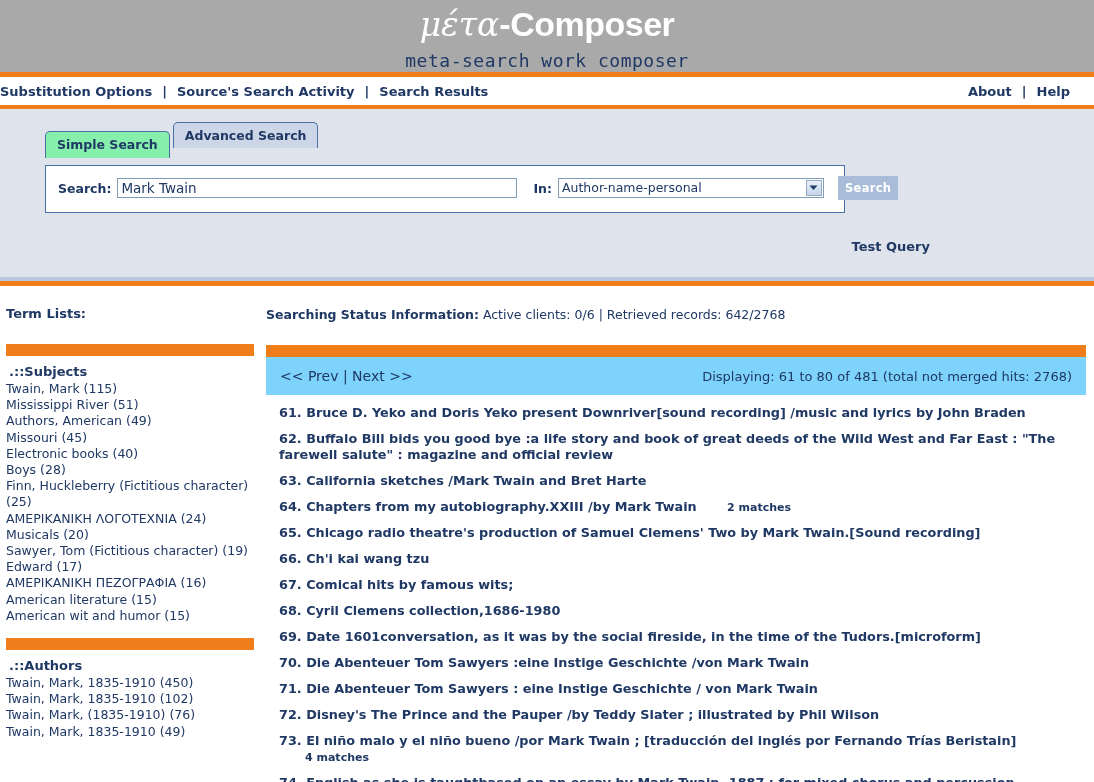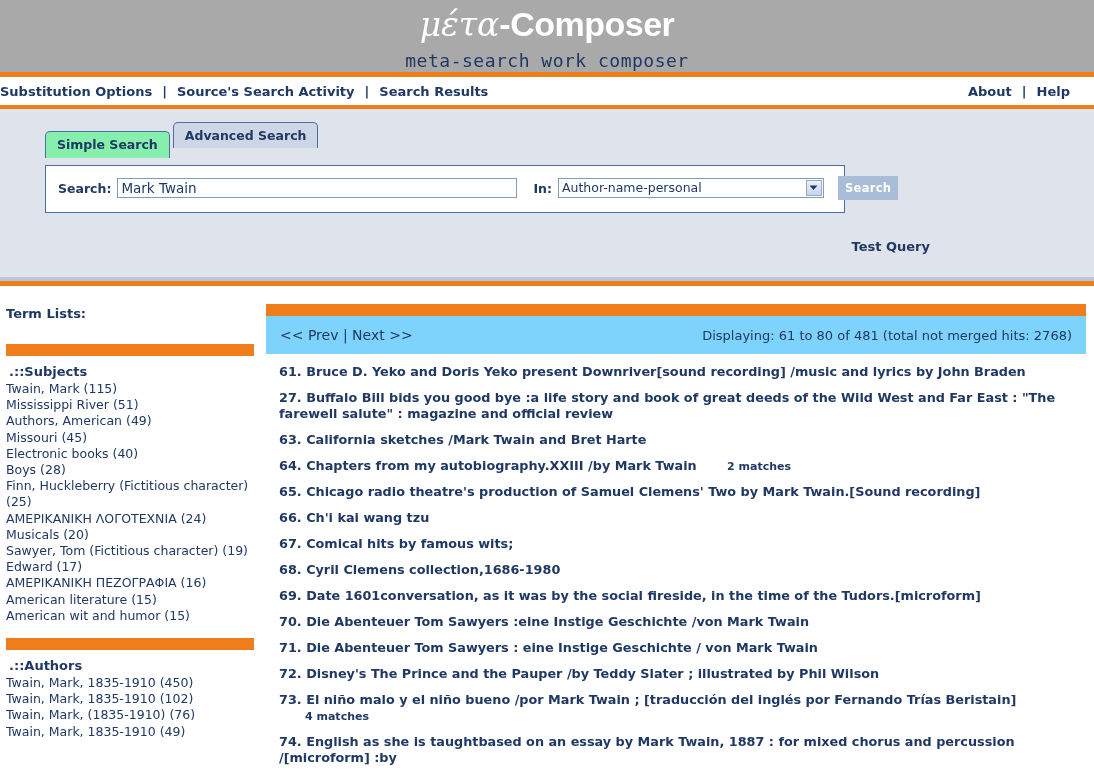--- a/index.html
+++ b/index.html
@@ -429,40 +429,43 @@
       <div class="term-list">
         <a class="term-link">Twain, Mark, 1835-1910 (450)</a>
         <a class="term-link">Twain, Mark, 1835-1910 (102)</a>
         <a class="term-link">Twain, Mark, (1835-1910) (76)</a>
         <a class="term-link">Twain, Mark, 1835-1910 (49)</a>
       </div>
     </div>
   </div>
 
   <div class="col-right">
+    <div class="status-line">
+      <b>Searching Status Information:</b><span> Active clients: 0/6 | Retrieved records: 642/2768</span>
+    </div>
 
     <div class="band-right"></div>
 
     <div class="pager">
       <div class="pager-left">
         <a>&lt;&lt; Prev</a>
         <span>|</span>
         <a>Next &gt;&gt;</a>
       </div>
       <div class="pager-right">Displaying: 61 to 80 of 481 (total not merged hits: 2768)</div>
     </div>
 
     <div class="results">
       <div class="result-row">
         <span class="result-num">61.</span>
         <a class="result-title">Bruce D. Yeko and Doris Yeko present Downriver[sound recording] /music and lyrics by John Braden</a>
         <span class="matches"></span>
       </div>
       <div class="result-row">
-        <span class="result-num">27.</span>
+        <span class="result-num">62.</span>
         <a class="result-title">Buffalo Bill bids you good bye :a life story and book of great deeds of the Wild West and Far East : "The farewell salute" : magazine and official review</a>
         <span class="matches"></span>
       </div>
       <div class="result-row">
         <span class="result-num">63.</span>
         <a class="result-title">California sketches /Mark Twain and Bret Harte</a>
         <span class="matches"></span>
       </div>
       <div class="result-row">
         <span class="result-num">64.</span>

